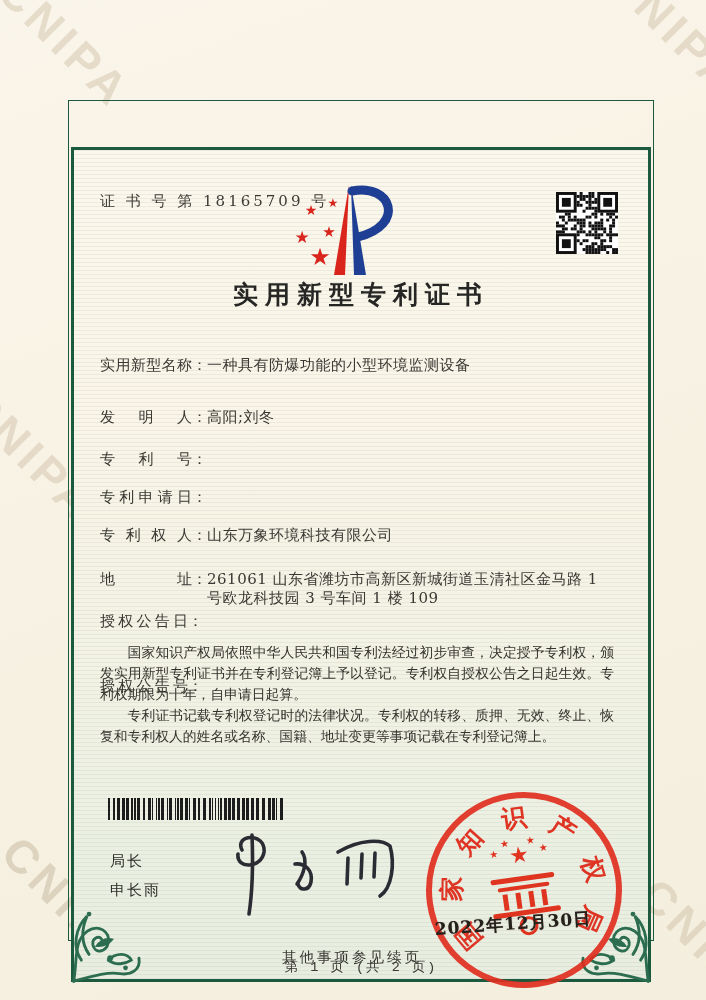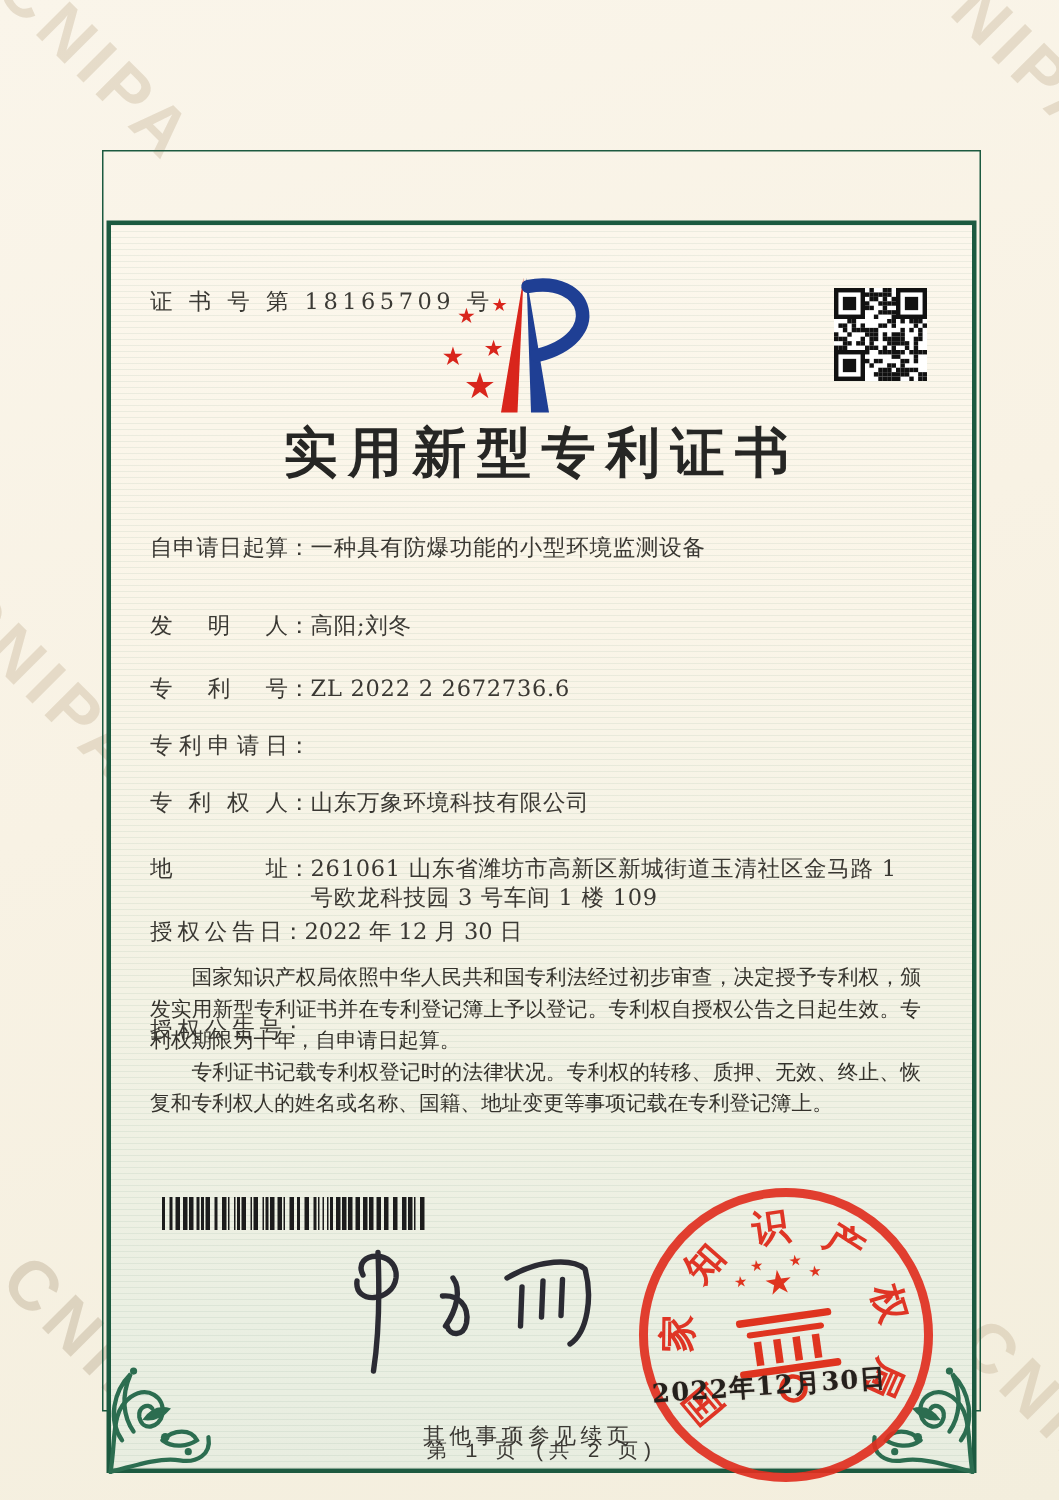--- a/index.html
+++ b/index.html
@@ -44,21 +44,21 @@
   .flourish-right{right:-8px;bottom:-8px;transform:scaleX(-1);}
   
   .cert-number{
     position:absolute;left:26px;top:42px;
     font-size:15px;letter-spacing:3px;color:#3b3a35;
   }
   .logo{position:absolute;left:214px;top:28px;width:124px;height:106px;}
   .qr{position:absolute;left:482px;top:42px;width:62px;height:62px;}
   .title{
     position:absolute;left:0;top:128px;width:100%;
-    text-align:center;font-size:36px;font-weight:700;
+    text-align:center;font-size:25px;font-weight:700;
     letter-spacing:7px;color:#262624;
   }
   
   .row{
     position:absolute;left:26px;right:34px;
     display:flex;align-items:flex-start;
     font-size:15px;line-height:19px;color:#3a3833;
   }
   .lbl{
     width:92px;flex:0 0 92px;
@@ -329,53 +329,51 @@
           <rect x="42" y="60" width="3" height="3"></rect>
           <rect x="51" y="60" width="3" height="3"></rect>
           <rect x="57" y="60" width="3" height="3"></rect>
           <rect x="60" y="60" width="3" height="3"></rect>
         </g>
     </svg>
 
     <div class="title">实用新型专利证书</div>
 
     <div class="row row-name">
-      <span class="lbl">自申请日起算</span>
+      <span class="lbl">实用新型名称</span>
         <span class="colon">：</span>
         <span class="val">一种具有防爆功能的小型环境监测设备</span>
     </div>
     <div class="row row-inventor">
       <span class="lbl">发明人</span>
         <span class="colon">：</span>
         <span class="val">高阳;刘冬</span>
     </div>
     <div class="row row-patentno">
       <span class="lbl">专利号</span>
         <span class="colon">：</span>
-        <span class="val">ZL 2022 2 2672736.6</span>
     </div>
     <div class="row row-filing">
       <span class="lbl">专利申请日</span>
         <span class="colon">：</span>
     </div>
     <div class="row row-patentee">
       <span class="lbl">专利权人</span>
         <span class="colon">：</span>
         <span class="val">山东万象环境科技有限公司</span>
     </div>
     <div class="row row-address">
       <span class="lbl">地址</span>
         <span class="colon">：</span>
         <span class="val">261061 山东省潍坊市高新区新城街道玉清社区金马路 1 号欧龙科技园 3 号车间 1 楼 109</span>
     </div>
     <div class="row row-grant">
       <span class="grant-group">
         <span class="lbl">授权公告日</span>
           <span class="colon">：</span>
-          <span>2022 年 12 月 30 日</span>
       </span>
       <span class="grant-gap"></span>
       <span class="grant-group">
         <span class="lbl">授权公告号</span>
           <span class="colon">：</span>
       </span>
     </div>
 
     <div class="paragraphs">
       <p>国家知识产权局依照中华人民共和国专利法经过初步审查，决定授予专利权，颁发实用新型专利证书并在专利登记簿上予以登记。专利权自授权公告之日起生效。专利权期限为十年，自申请日起算。</p>
@@ -422,20 +420,24 @@
           <rect x="143" y="0" width="3" height="22"></rect>
           <rect x="148" y="0" width="3" height="22"></rect>
           <rect x="154" y="0" width="3" height="22"></rect>
           <rect x="160" y="0" width="3" height="22"></rect>
           <rect x="164" y="0" width="3" height="22"></rect>
           <rect x="168" y="0" width="1" height="22"></rect>
           <rect x="172" y="0" width="3" height="22"></rect>
         </g>
     </svg>
 
+    <div class="signer">
+      <div>局长</div>
+      <div>申长雨</div>
+    </div>
 
     <svg class="signature" viewBox="0 0 190 92">
       <g stroke="#2b2b33" stroke-width="3.6" fill="none" stroke-linecap="round" stroke-linejoin="round">
         <path d="M22,20 C14,4 46,2 44,22 C42,38 16,40 18,24"></path>
         <path d="M32,5 C33,30 33,58 29,84"></path>
         <path d="M82,22 C88,30 84,44 77,54"></path>
         <path d="M75,34 C85,33 93,40 91,52 C89,61 80,61 78,54"></path>
         <path d="M118,22 C140,9 162,9 170,16 C175,34 172,58 160,66"></path>
         <path d="M128,28 L127,54"></path>
         <path d="M142,24 L141,48"></path>

